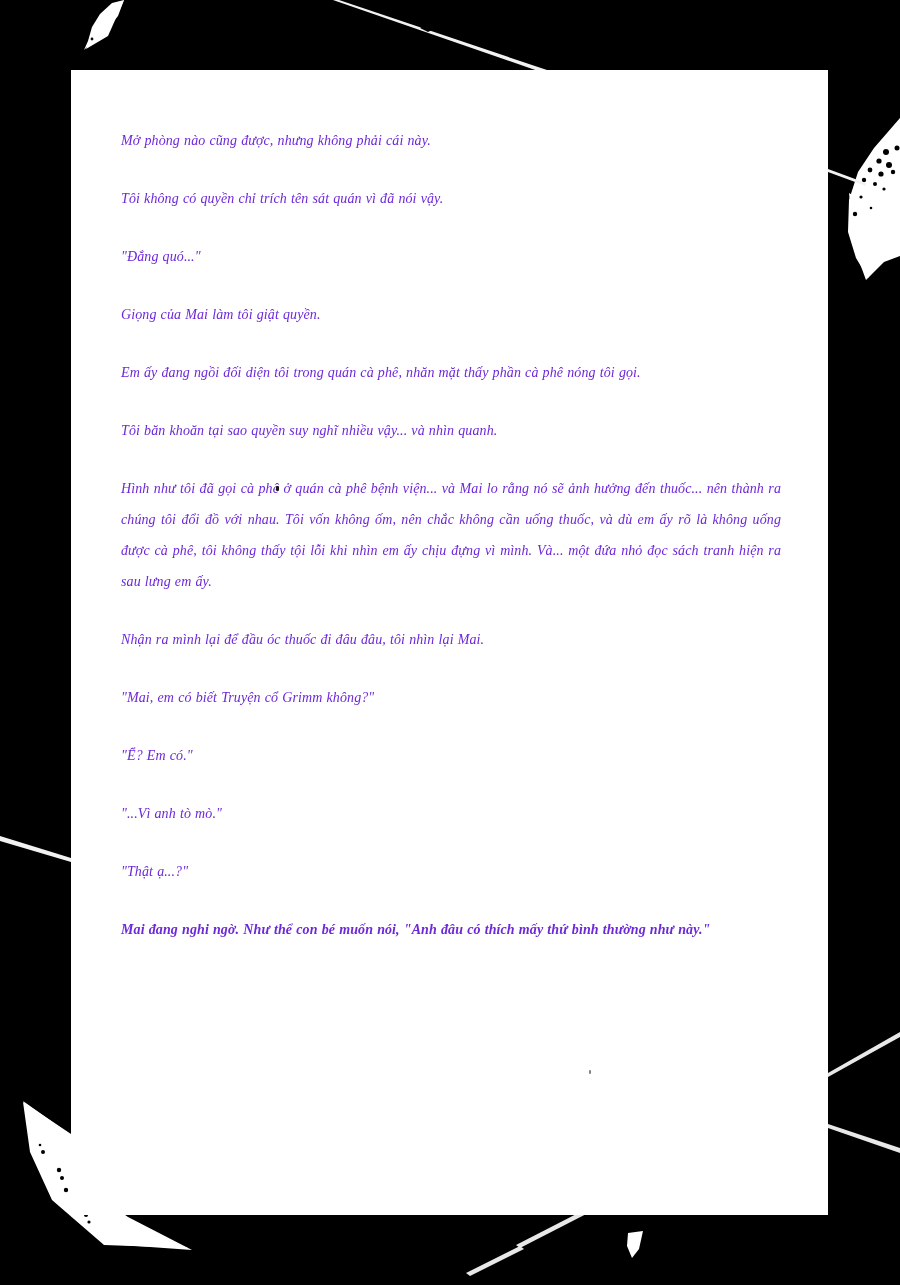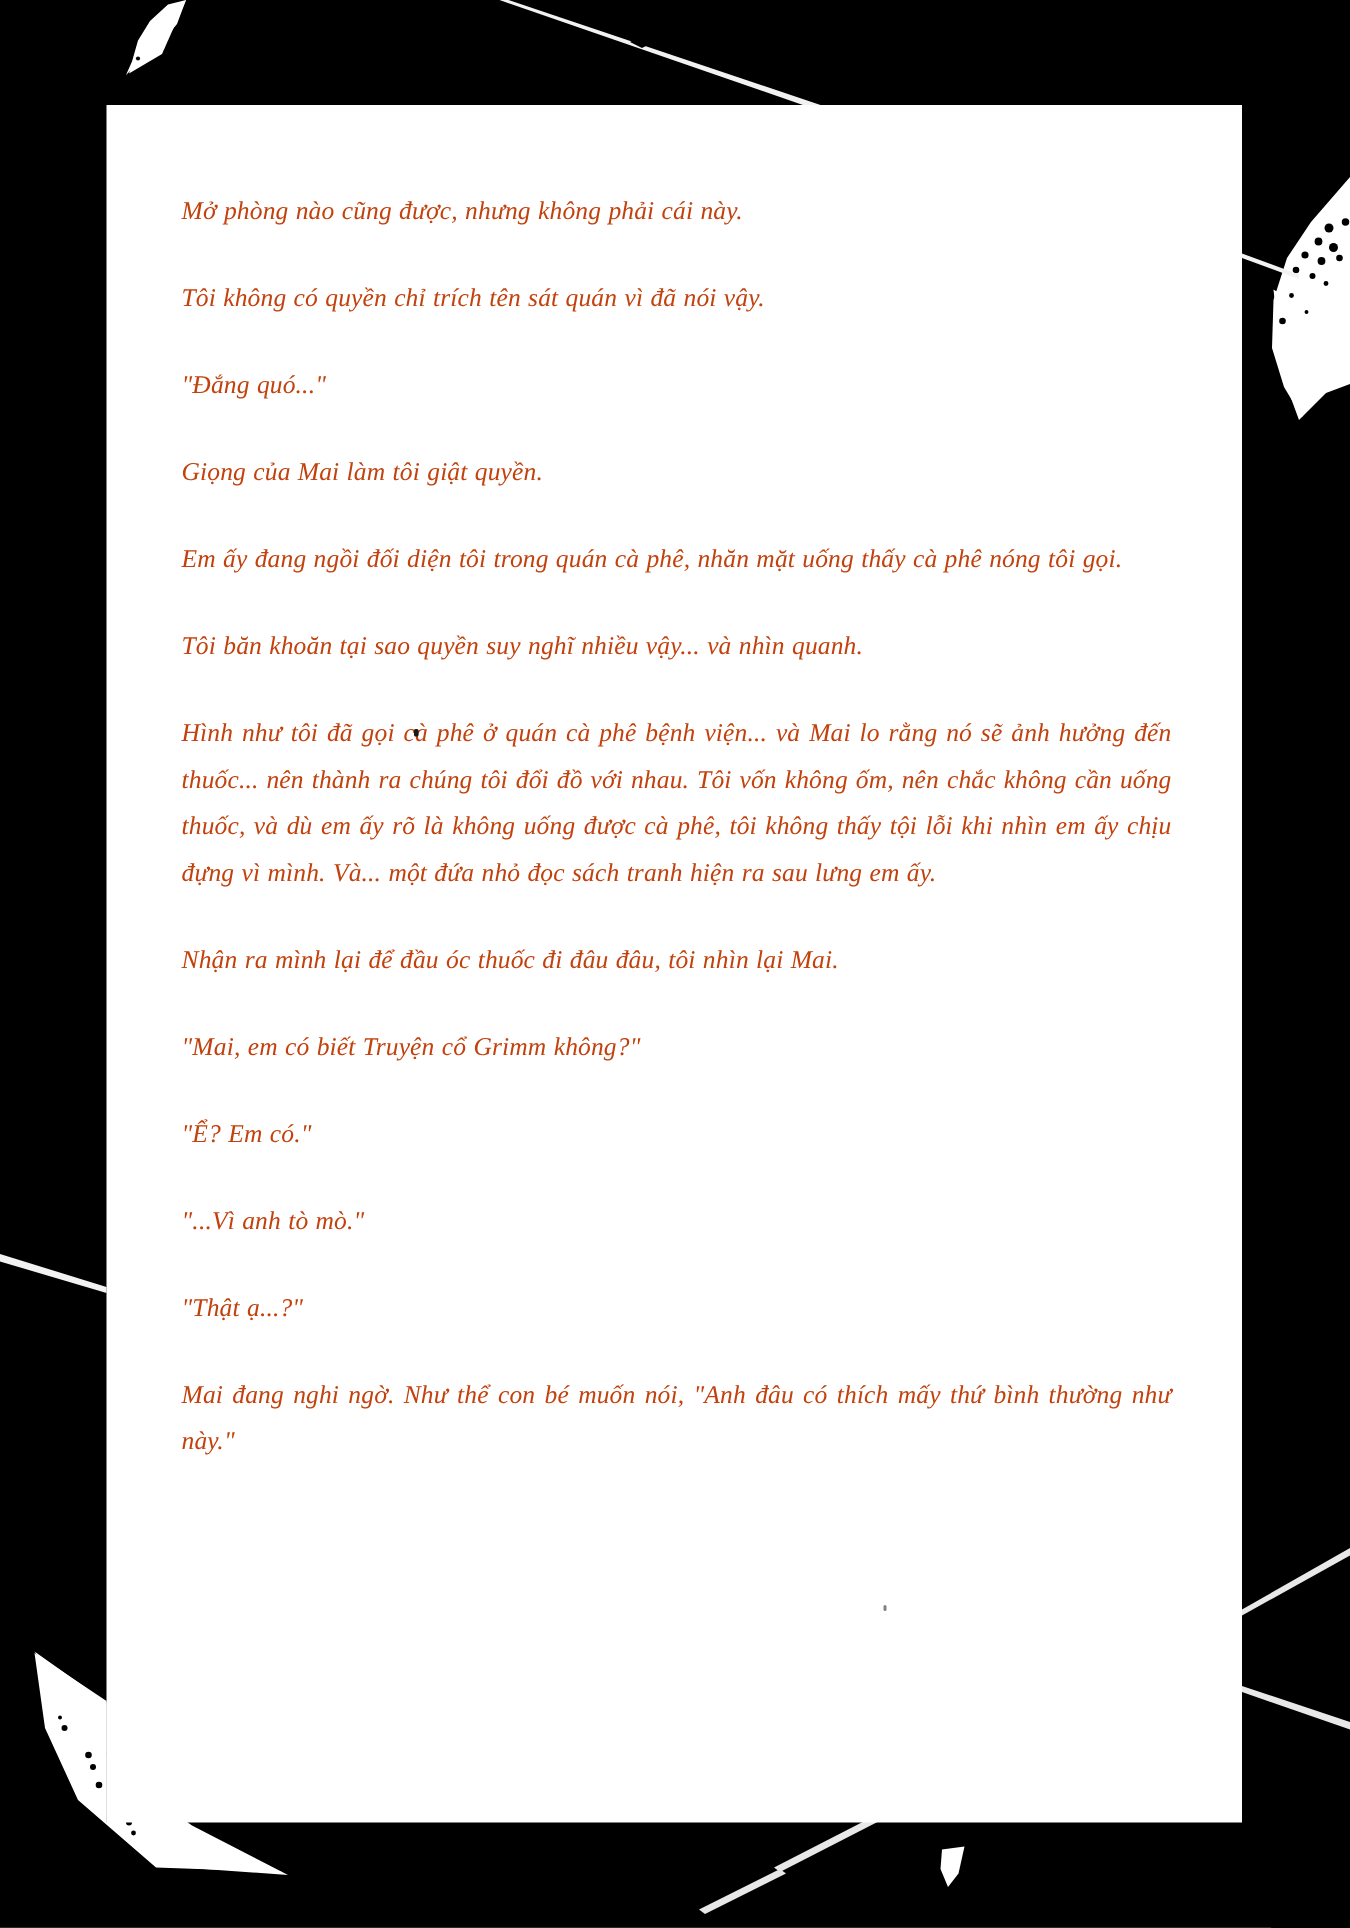--- a/index.html
+++ b/index.html
@@ -32,29 +32,29 @@
     box-sizing: border-box;
   }
   .card-inner {
     position: absolute;
     left: 50px;
     top: 55px;
     width: 660px;
   }
   .para {
     margin: 0 0 27px 0;
-    font-size: 17px;
+    font-size: 14px;
     line-height: 31px;
-    color: #c2410c;
+    color: #6d28d9;
     text-align: justify;
     font-style: italic;
     letter-spacing: 0.1px;
     word-spacing: 0.5px;
   }
-  .para:last-child { margin-bottom: 17px; }
+  .para:last-child { margin-bottom: 17px; font-weight: bold; }
   .speck {
     position: absolute;
     background: #1a1a1a;
     border-radius: 1px;
   }
 </style>
 </head>
 <body>
 
 <div id="page">
@@ -113,21 +113,21 @@
     <polygon points="520,1246 524,1249 470,1276 466,1273" fill="#e8e8e8"></polygon>
 
   </svg>
 
   <div class="card">
     <div class="card-inner">
       <p class="para">Mở phòng nào cũng được, nhưng không phải cái này.</p>
       <p class="para">Tôi không có quyền chỉ trích tên sát quán vì đã nói vậy.</p>
       <p class="para">"Đắng quó..."</p>
       <p class="para">Giọng của Mai làm tôi giật quyền.</p>
-      <p class="para">Em ấy đang ngồi đối diện tôi trong quán cà phê, nhăn mặt uống thấy cà phê nóng tôi gọi.</p>
+      <p class="para">Em ấy đang ngồi đối diện tôi trong quán cà phê, nhăn mặt thấy phần cà phê nóng tôi gọi.</p>
       <p class="para">Tôi băn khoăn tại sao quyền suy nghĩ nhiều vậy... và nhìn quanh.</p>
       <p class="para">Hình như tôi đã gọi cà phê ở quán cà phê bệnh viện... và Mai lo rằng nó sẽ ảnh hưởng đến thuốc... nên thành ra chúng tôi đổi đồ với nhau. Tôi vốn không ốm, nên chắc không cần uống thuốc, và dù em ấy rõ là không uống được cà phê, tôi không thấy tội lỗi khi nhìn em ấy chịu đựng vì mình. Và... một đứa nhỏ đọc sách tranh hiện ra sau lưng em ấy.</p>
       <p class="para">Nhận ra mình lại để đầu óc thuốc đi đâu đâu, tôi nhìn lại Mai.</p>
       <p class="para">"Mai, em có biết Truyện cổ Grimm không?"</p>
       <p class="para">"Ể? Em có."</p>
       <p class="para">"...Vì anh tò mò."</p>
       <p class="para">"Thật ạ...?"</p>
       <p class="para">Mai đang nghi ngờ. Như thể con bé muốn nói, "Anh đâu có thích mấy thứ bình thường như này."</p>
     </div>
     <span class="speck" style="left:205px;top:416px;width:3px;height:5px;"></span>

